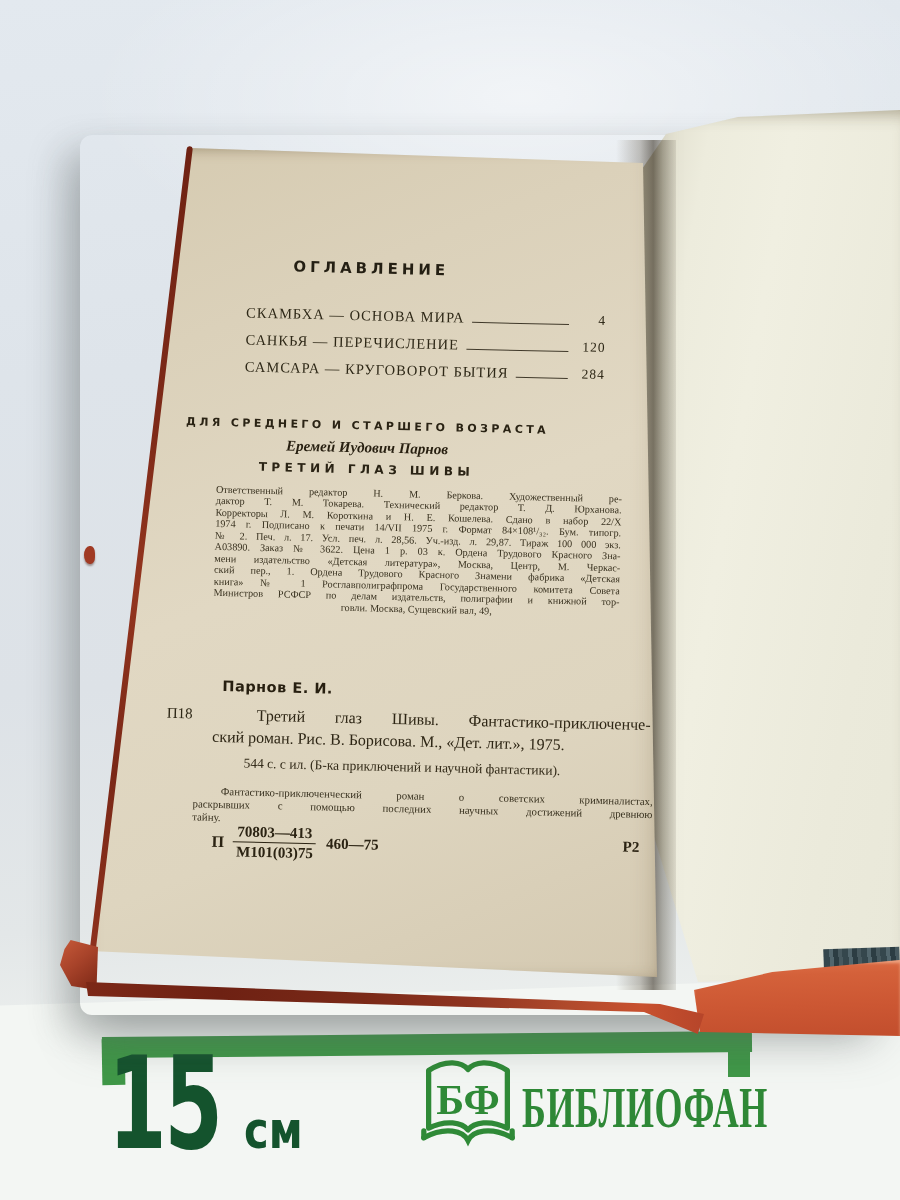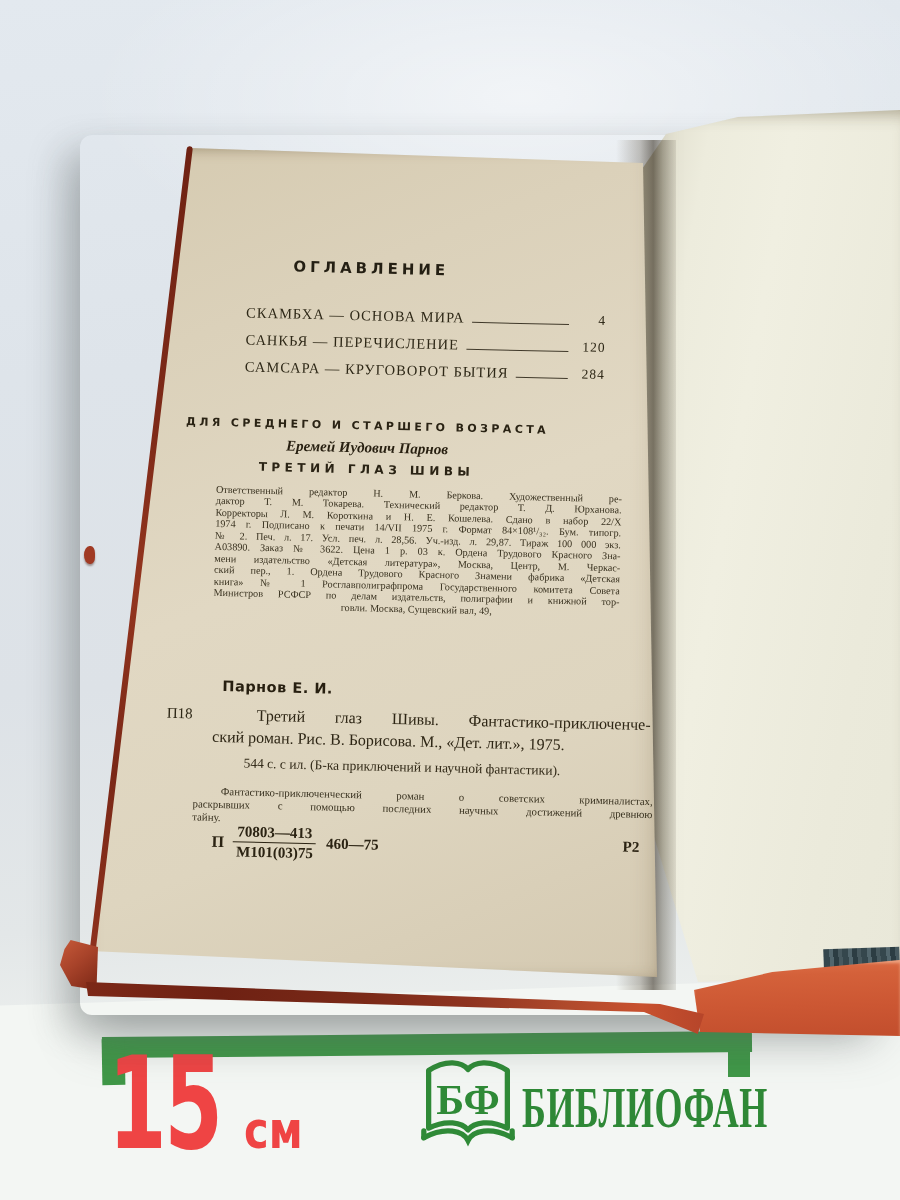--- a/index.html
+++ b/index.html
@@ -15,21 +15,21 @@
   .surface-card{left:0;top:0;width:900px;height:1200px;z-index:2;
     background:#f3f6f3;
     clip-path:polygon(0 83.8%,100% 81.4%,100% 100%,0 100%);}
 
   
   .ruler-bar{left:102px;top:1034px;width:650px;height:21px;background:#3f9747;
     transform:rotate(-.55deg);z-index:3;}
   .ruler-cap-left{left:102px;top:1039px;width:23px;height:46px;background:#3f9747;
     transform:rotate(-1deg);z-index:3;}
   .ruler-cap-right{left:728px;top:1027px;width:22px;height:50px;background:#3f9747;z-index:3;}
-  .size-label{left:108px;top:1040px;z-index:3;white-space:nowrap;color:#ef4444;
+  .size-label{left:108px;top:1040px;z-index:3;white-space:nowrap;color:#14532d;
     font-family:"DejaVu Sans",sans-serif;font-weight:bold;}
   .size-number{display:inline-block;font-size:128px;line-height:1;
     transform:scaleX(.66);transform-origin:0 100%;letter-spacing:-4px;}
   .size-unit{display:inline-block;font-size:52px;line-height:1;margin-left:-34px;
     transform:scaleX(.8);transform-origin:0 100%;vertical-align:baseline;}
   .bibliofan{left:420px;top:1054px;z-index:3;display:flex;align-items:center;}
   .logo-name{display:inline-block;color:#2e8836;font-family:"Liberation Serif",serif;
     font-weight:bold;font-size:58px;line-height:1;letter-spacing:1px;
     transform:scaleX(.62);transform-origin:0 50%;margin-left:6px;margin-top:4px;white-space:nowrap;}
 

